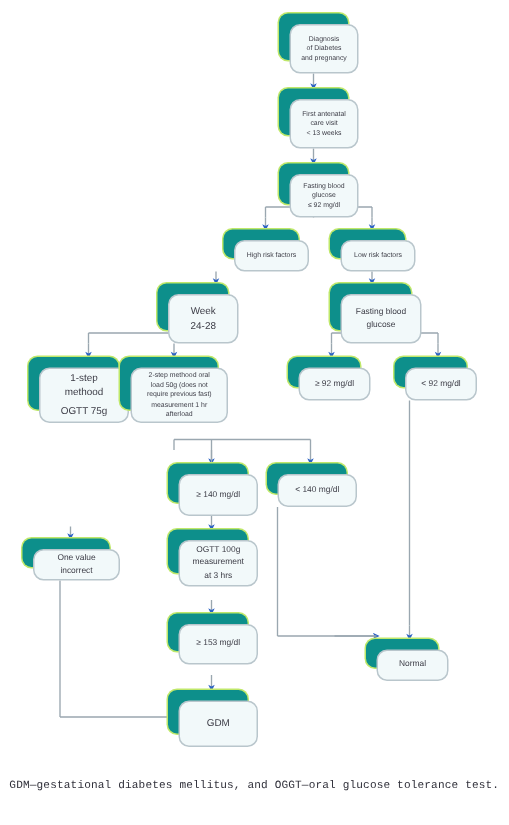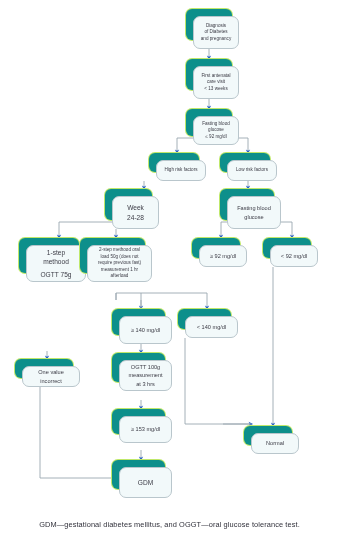--- a/index.html
+++ b/index.html
@@ -51,21 +51,21 @@
   .node .card .ln{display:block;white-space:nowrap;}
 
   .fs-s .card{font-size:4.6px;}
   .fs-m .card{font-size:5.6px;}
   .fs-l .card{font-size:6.6px;}
 
   
   .caption{
     position:absolute;left:0;top:520px;width:339px;
     text-align:center;
-    font-family:Liberation Sans, sans-serif;
+    font-family:Liberation Mono, monospace;
     font-size:7.4px;
     color:#30303a;
     letter-spacing:.1px;
   }
 </style>
 </head>
 <body>
 
 <div id="chart">
 

